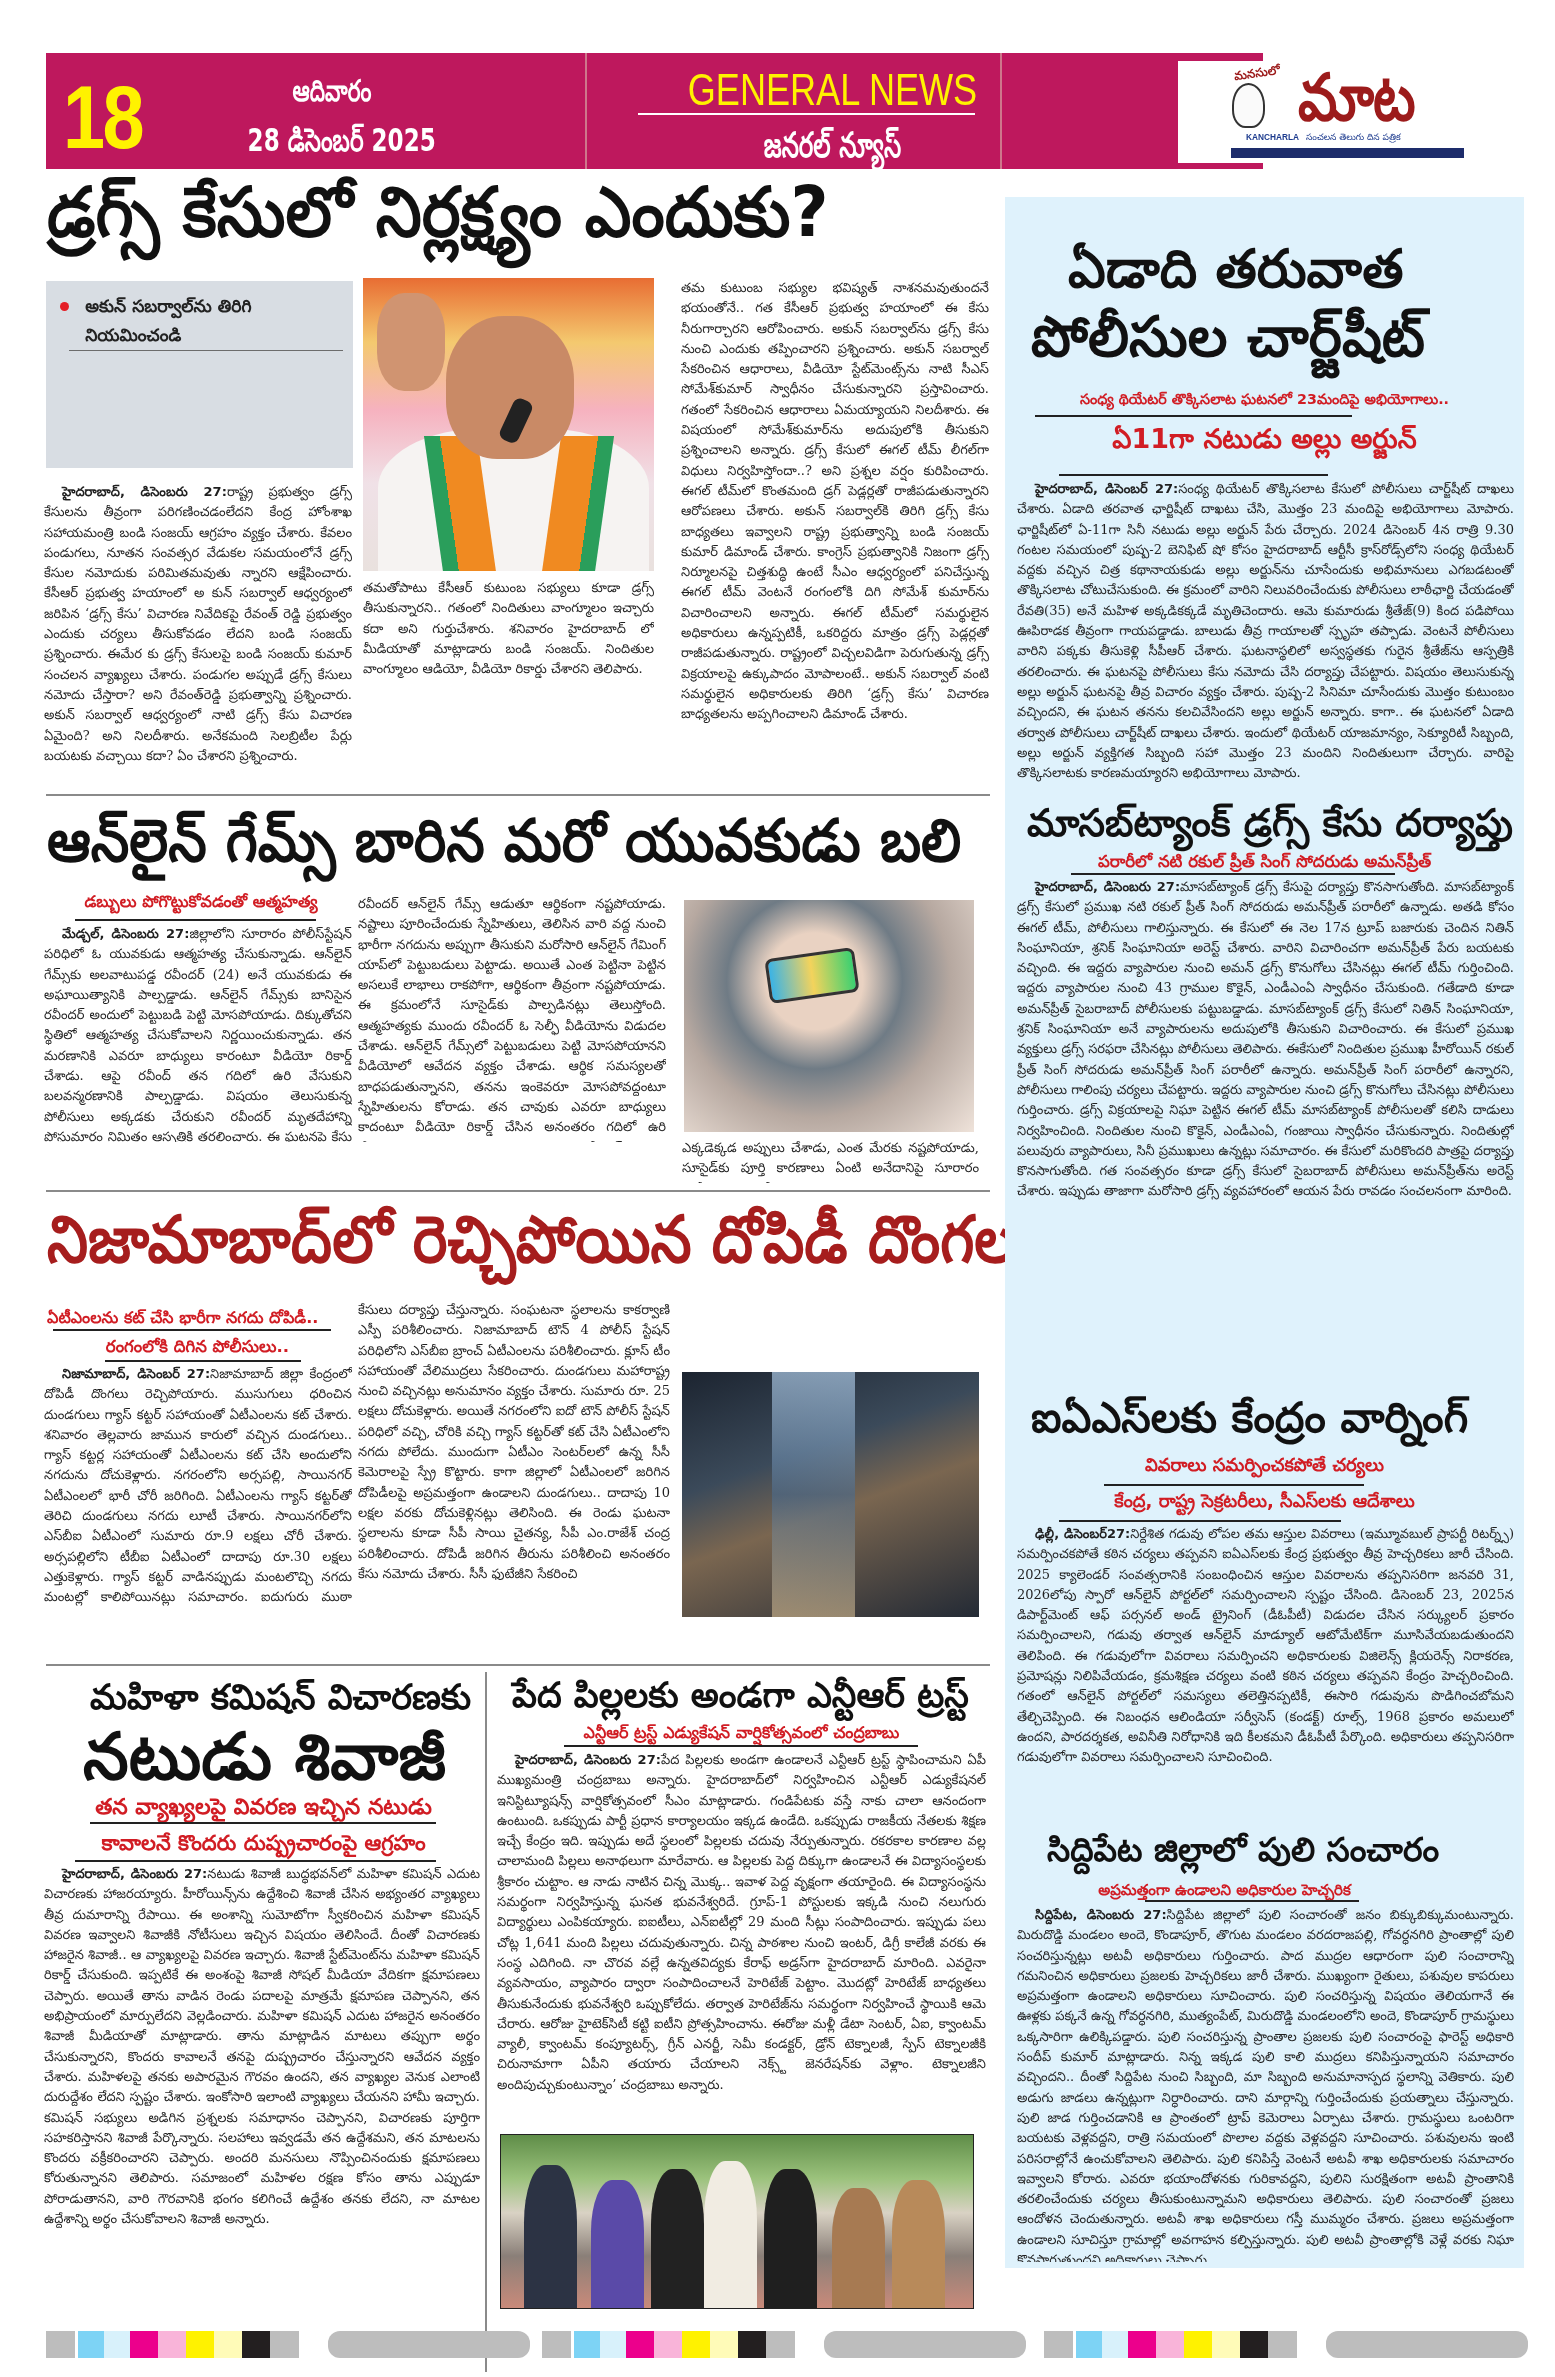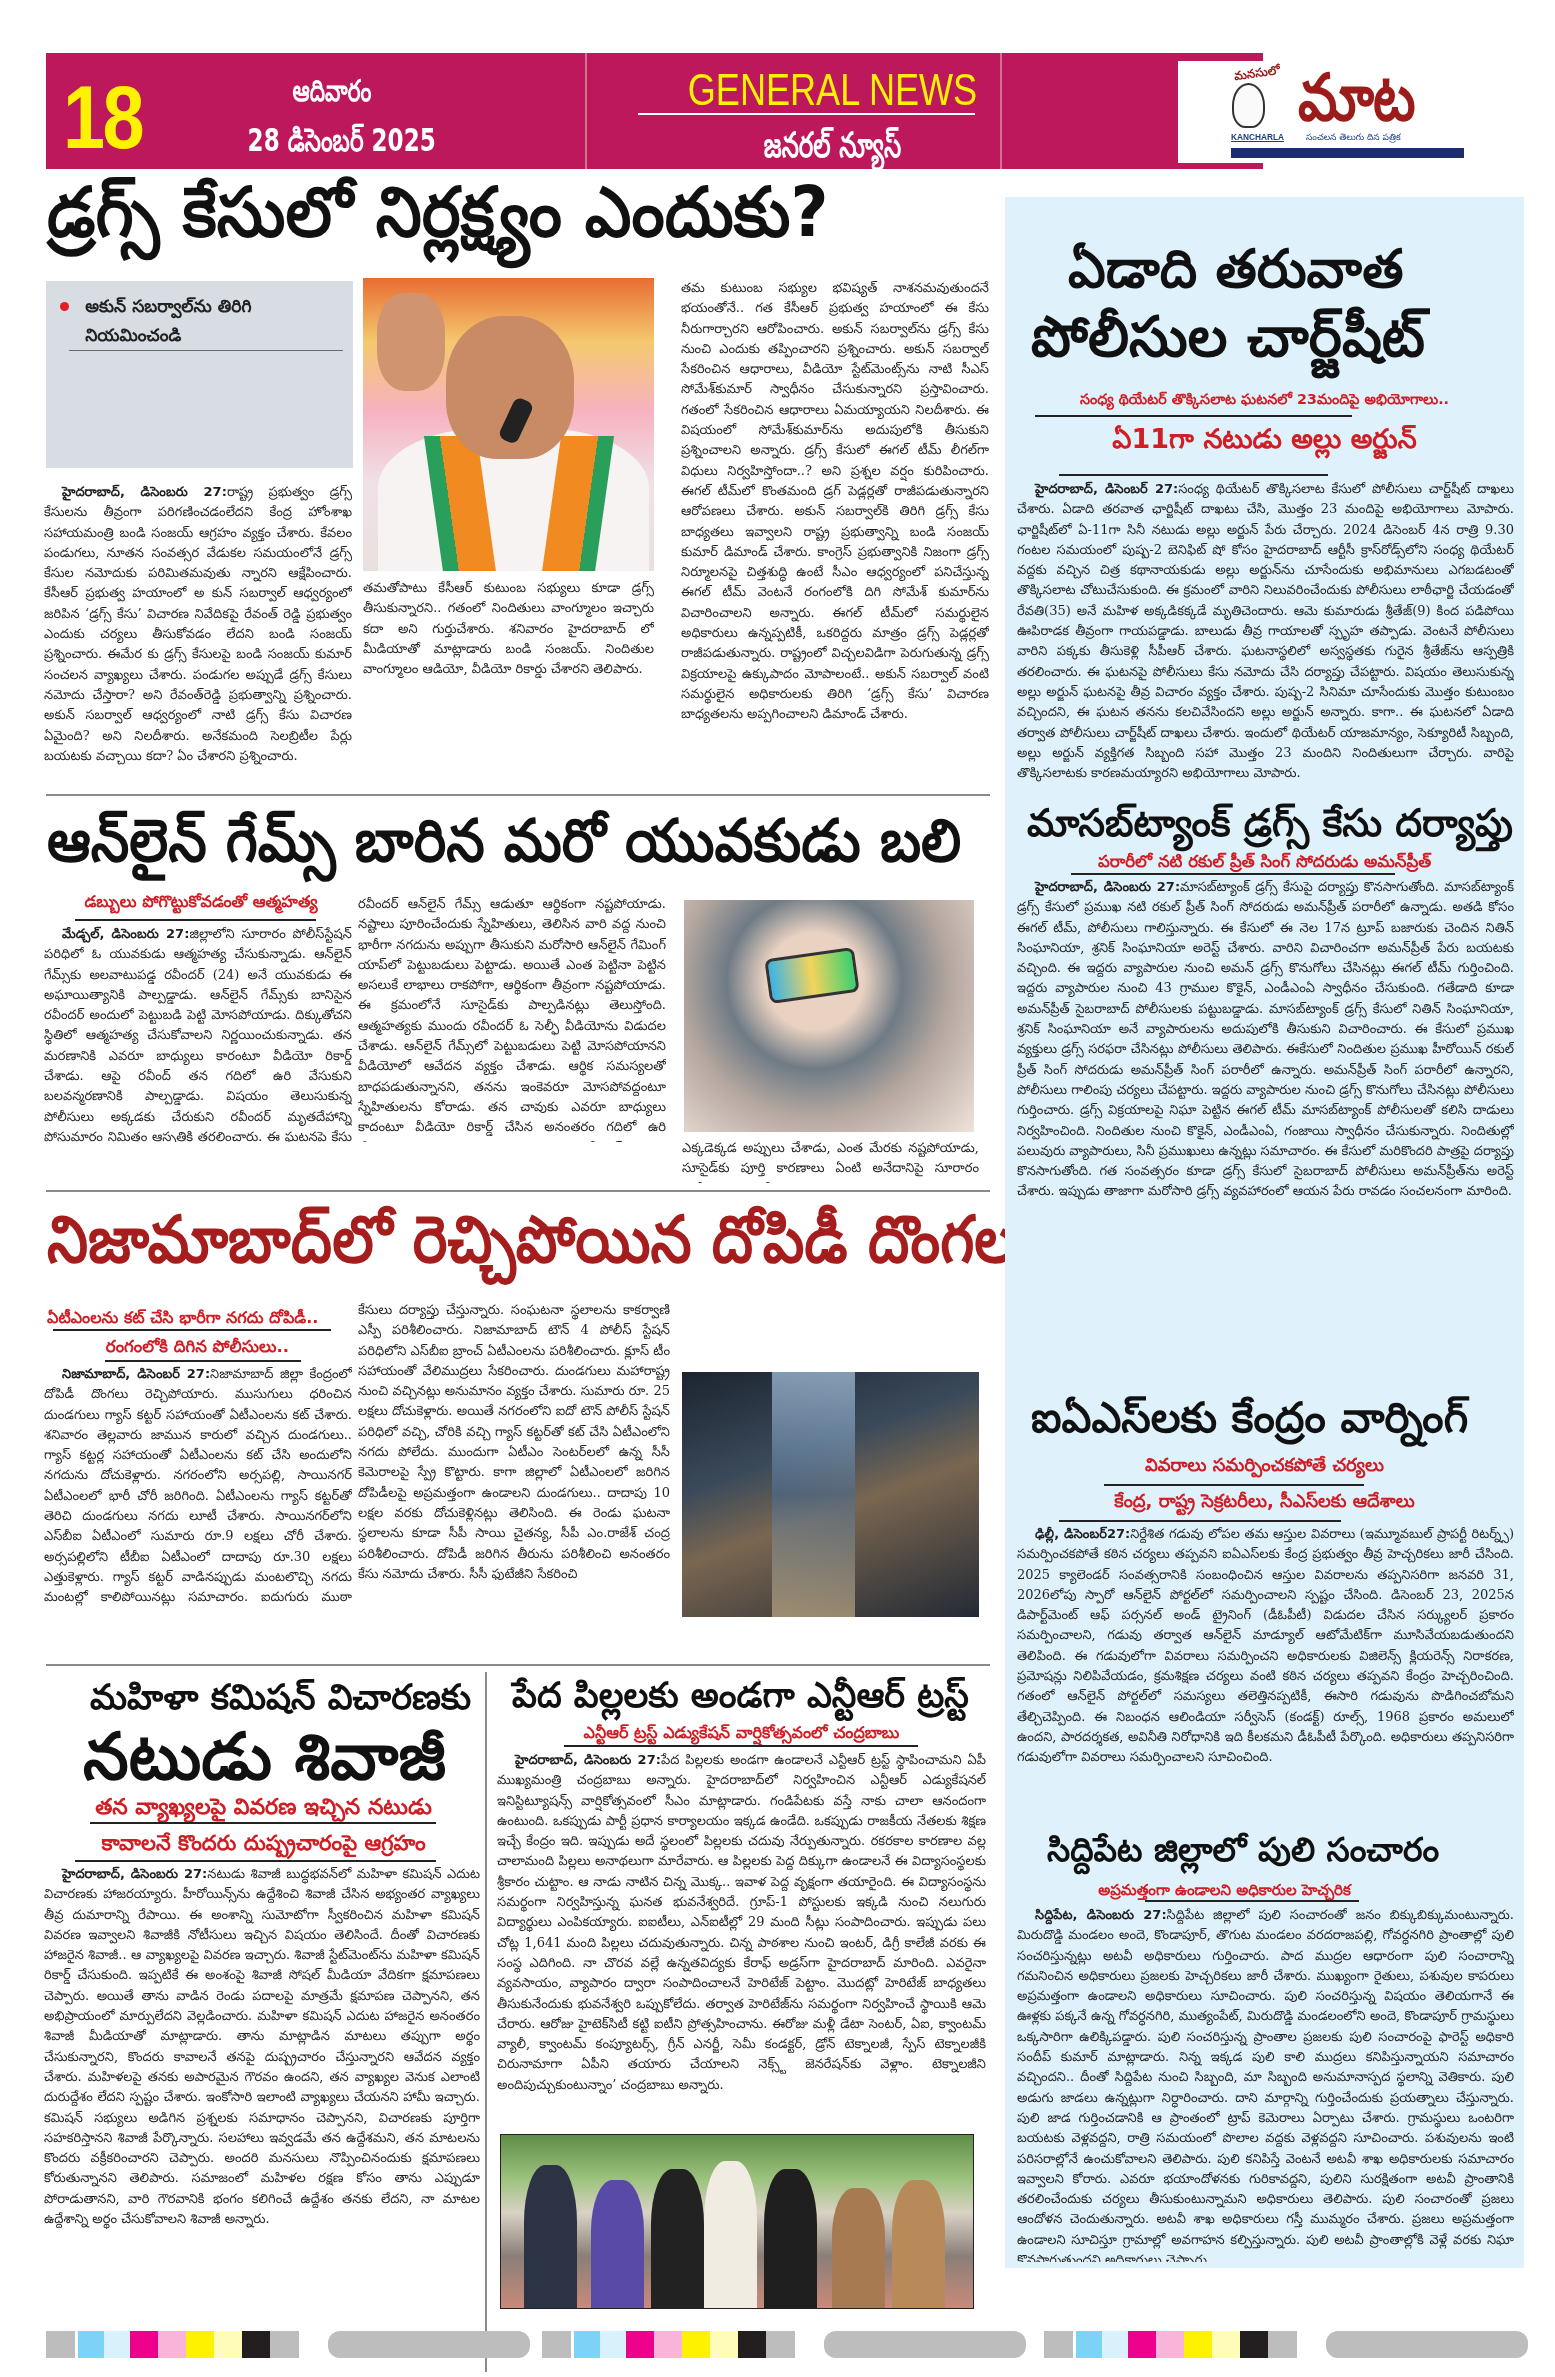--- a/index.html
+++ b/index.html
@@ -12,21 +12,21 @@
   .page-no { position: absolute; left: 16.6px; top: 19.6px; font: bold 89px/1 "Liberation Sans", sans-serif; color: #fff200; letter-spacing: -3px; transform: scaleX(.85); transform-origin: left; }
   .mh-day { position: absolute; left: 173px; top: 19.6px; width: 226px; text-align: center; font: bold 30px/1.2 "DejaVu Sans", sans-serif; color: #fff; transform: scaleX(.72); }
   .mh-date { position: absolute; left: 169px; top: 68px; width: 233px; text-align: center; font: bold 32px/1.2 "DejaVu Sans", sans-serif; color: #fff; transform: scaleX(.72); white-space: nowrap; }
   .mh-gn { position: absolute; left: 587px; top: 15px; width: 399px; text-align: center; font: 44px/1 "Liberation Sans", sans-serif; color: #fff200; transform: scaleX(.82); white-space: nowrap; }
   .mh-rule { position: absolute; left: 592px; top: 60px; width: 337px; height: 2.3px; background: #fff; }
   .mh-gn-te { position: absolute; left: 587px; top: 71px; width: 399px; text-align: center; font: bold 35px/1.2 "DejaVu Sans", sans-serif; color: #fff; transform: scaleX(.7); }
   .logo { position: absolute; left: 1132px; top: 7.5px; width: 330px; height: 102px; background: #fff; }
   .logo .face { position: absolute; left: 54px; top: 22.6px; width: 33px; height: 45px; border: 2.3px solid #333; border-radius: 50% 50% 40% 40%; background: #fafafa; }
   .logo .top { position: absolute; left: 56px; top: 6px; font: bold 12px/1 "DejaVu Sans", sans-serif; color: #9c1b1b; transform: rotate(-8deg); }
   .logo .word { position: absolute; left: 120px; top: 4.5px; font: bold 65px/1 "DejaVu Sans", sans-serif; color: #9c1b1b; letter-spacing: -1.5px; transform: scaleX(.85); transform-origin: left; }
-  .logo .kan { position: absolute; left: 53px; top: 72px; font: bold 8.3px/1 "Liberation Sans", sans-serif; color: #1d3b8e; text-decoration: underline; }
+  .logo .kan { position: absolute; left: 68px; top: 72px; font: bold 8.3px/1 "Liberation Sans", sans-serif; color: #1d3b8e; }
   .logo .tag { position: absolute; left: 128px; top: 72px; font: 9px/1 "DejaVu Sans", sans-serif; color: #1d3b8e; white-space: nowrap; }
   .logo .bar { position: absolute; left: 53px; top: 87px; width: 233px; height: 10.5px; background: #1d2c6b; }
 
   
   .hl { position: absolute; font-family: "DejaVu Sans", sans-serif; font-weight: bold; white-space: nowrap; transform-origin: left top; color: #111; }
   .hl.red { color: #a61d1d; }
   .sub { position: absolute; font-family: "DejaVu Sans", sans-serif; font-weight: bold; color: #d11d24; white-space: nowrap; text-align: center; transform-origin: center top; }
   .rule { position: absolute; height: 1.5px; background: #222; }
   .hrule { position: absolute; height: 1.5px; background: #8a8a8a; }
   .vrule { position: absolute; width: 1.5px; background: #8a8a8a; }

